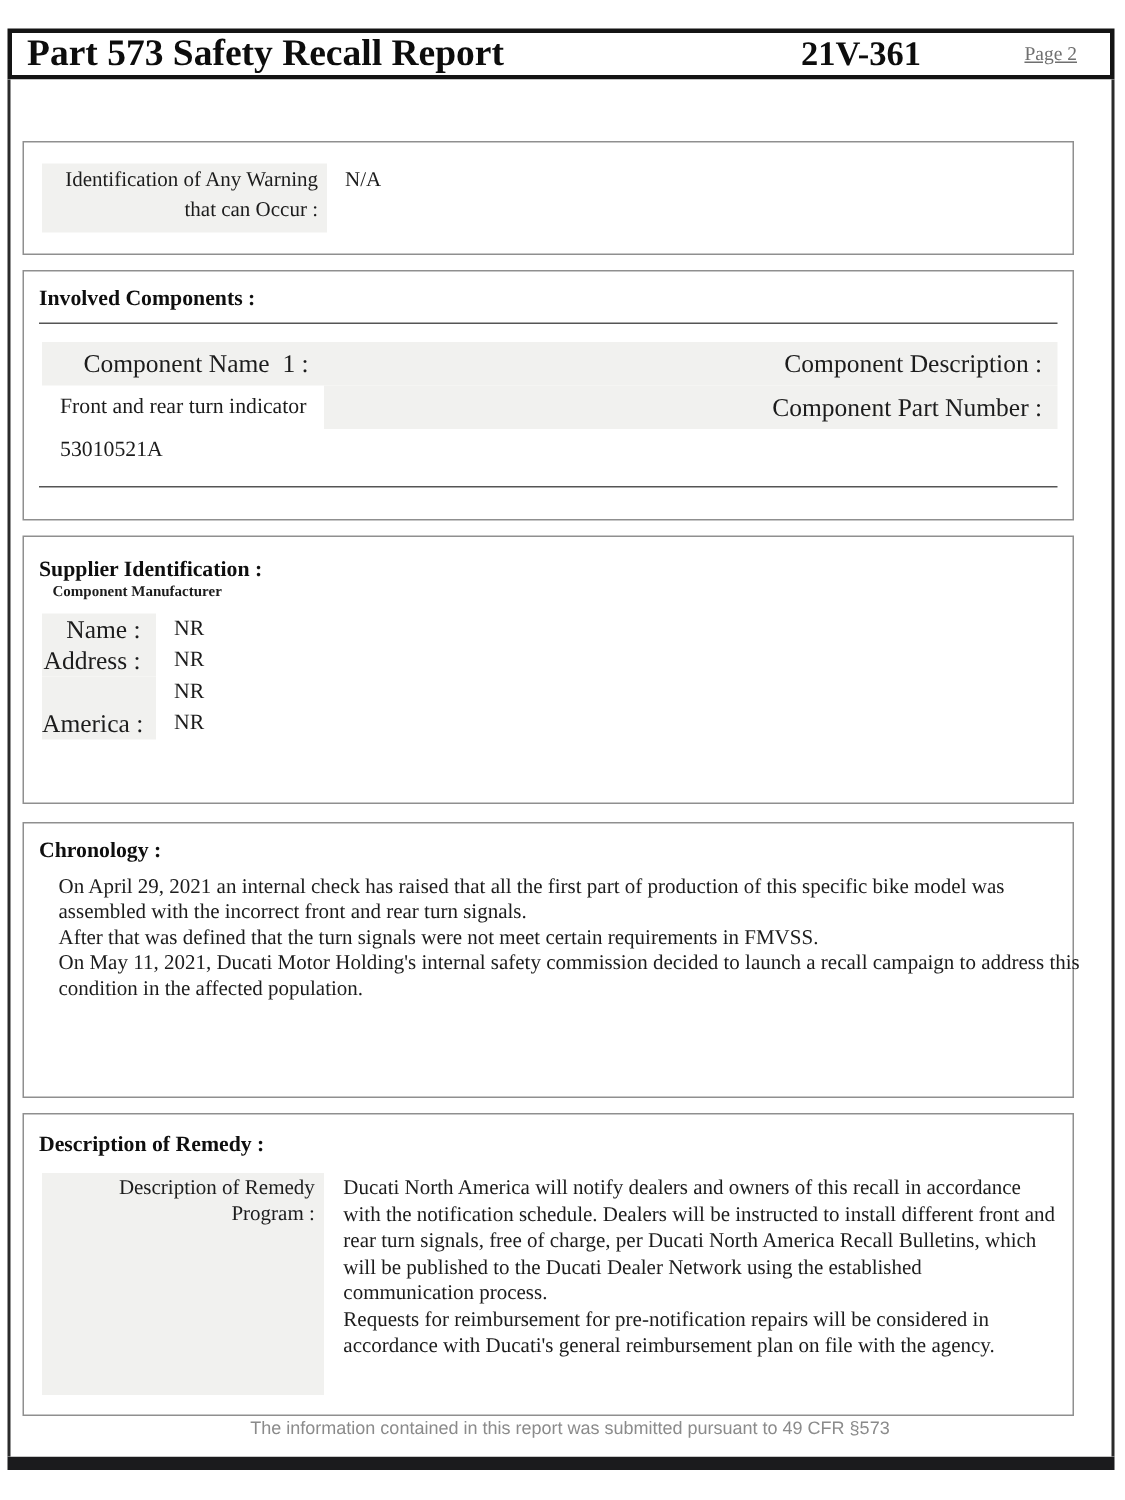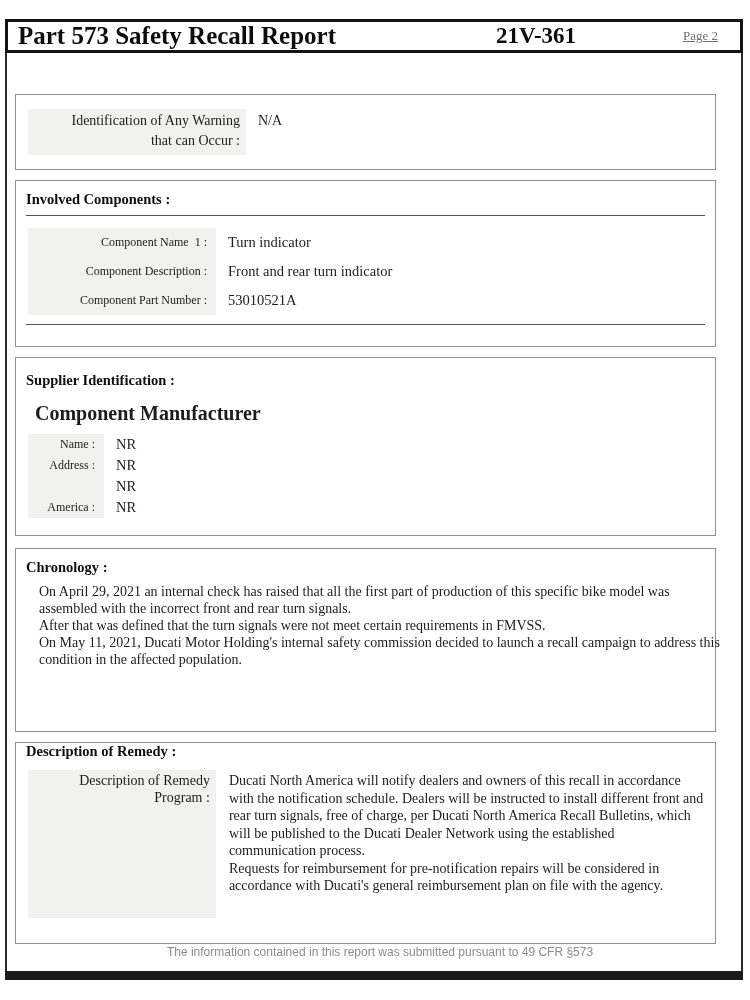--- a/index.html
+++ b/index.html
@@ -5,64 +5,64 @@
   * { margin:0; padding:0; box-sizing:border-box; }
   html,body { width:750px; height:1000px; background:#ffffff; overflow:hidden; }
   body { font-family:"Liberation Serif", serif; color:#1c1c1c; position:relative; }
 
   .page { position:absolute; left:5px; top:19px; width:738px; }
 
   
   .header-box { position:relative; height:34px; border:3px solid #141414; background:#fff;
                 display:flex; align-items:center; }
   .header-title { font-size:25px; font-weight:bold; margin-left:10px; color:#0d0d0d; }
-  .header-number { position:absolute; left:488px; top:50%; transform:translateY(-50%);
+  .header-number { position:absolute; left:526px; top:50%; transform:translateY(-50%);
                    font-size:23px; font-weight:bold; color:#0d0d0d; }
   .header-page { position:absolute; right:22px; top:50%; transform:translateY(-50%);
                  font-size:13px; color:#6f6f6f;text-decoration:underline; }
 
   
   .page-body { position:relative; height:918px; border-left:2px solid #2b2b2b;
                border-right:2px solid #2b2b2b; padding-top:41px; background:#fff; }
 
   .box { border:1px solid #8f8f8f; margin:0 25px 0 8px; padding:10px 10px; position:relative; }
 
   .section-title { font-size:14.5px; font-weight:bold; color:#0f0f0f; }
   .rule { border:none; border-top:1.5px solid #555; margin-top:7px; }
 
   .label-cell { background:#f1f1ef; text-align:right; padding-right:6px; white-space:pre;
-                font-size:12px; }
+                font-size:17px; }
   .value-cell { padding-left:12px; font-size:14.5px; white-space:pre; }
 
   
   .box-warning { height:76px; padding-top:14px; }
   .warning-row { display:flex; margin-left:2px; }
-  .warning-label { width:218px; background:#f1f1ef; text-align:right;
+  .warning-label { width:190px; background:#f1f1ef; text-align:right;
                    font-size:14px; line-height:20px; padding:2px 6px 4px 2px; }
   .warning-value { font-size:14px; line-height:20px; padding:2px 0 0 12px; }
 
   
   .box-components { height:167px; }
   .comp-grid { display:grid; grid-template-columns:188px 1fr; margin-top:12px; margin-left:2px;
                line-height:29px; }
   .rule-bottom { border:none; border-top:1.5px solid #555; margin-top:9px; }
 
   
   .box-supplier { height:179px; padding-top:14px;font-family:Liberation Serif, serif; }
-  .supplier-sub { font-size:20px; font-weight:bold; margin-top:13px; margin-left:9px; }
+  .supplier-sub { font-size:10px; font-weight:bold; margin-left:9px; }
   .supplier-grid { display:grid; grid-template-columns:76px 1fr; margin-top:9px; margin-left:2px;
                    line-height:21px; }
 
   
   .box-chronology { height:184px; }
   .para { font-size:14px; line-height:17px; white-space:pre-line; color:#1c1c1c; }
   .chronology-text { margin-top:7px; margin-left:13px; width:692px; }
 
   
-  .box-remedy { height:202px; padding-top:0; }
+  .box-remedy { height:202px; padding-top:12px; }
   .remedy-row { display:flex; margin-top:10px; margin-left:2px; }
   .remedy-label { width:192px; min-height:148px; background:#f1f1ef; text-align:right;
                   font-size:14px; line-height:17px; padding:2px 6px 0 2px; }
   .remedy-text { width:500px; padding-left:13px; padding-top:2px; line-height:17.5px; }
 
   
   .footer { position:absolute; bottom:12px; left:0; width:100%; text-align:center;
             font-family:"Liberation Sans", sans-serif; font-size:12px; color:#8b8b8b;padding-left:12px; }
 
   .bottom-bar { height:9px; background:#1b1b1d; }
@@ -88,21 +88,20 @@
         </div>
         <div class="warning-value">N/A</div>
       </div>
     </section>
 
     <section class="box box-components" style="margin-top:10px;">
       <div class="section-title">Involved Components :</div>
       <hr class="rule">
       <div class="comp-grid">
         <div class="label-cell">Component Name  1 : </div>
-        <div class="value-cell">Turn indicator</div>
         <div class="label-cell">Component Description : </div>
         <div class="value-cell">Front and rear turn indicator</div>
         <div class="label-cell">Component Part Number : </div>
         <div class="value-cell">53010521A</div>
       </div>
       <hr class="rule-bottom">
     </section>
 
     <section class="box box-supplier" style="margin-top:10px;">
       <div class="section-title">Supplier Identification :</div>

